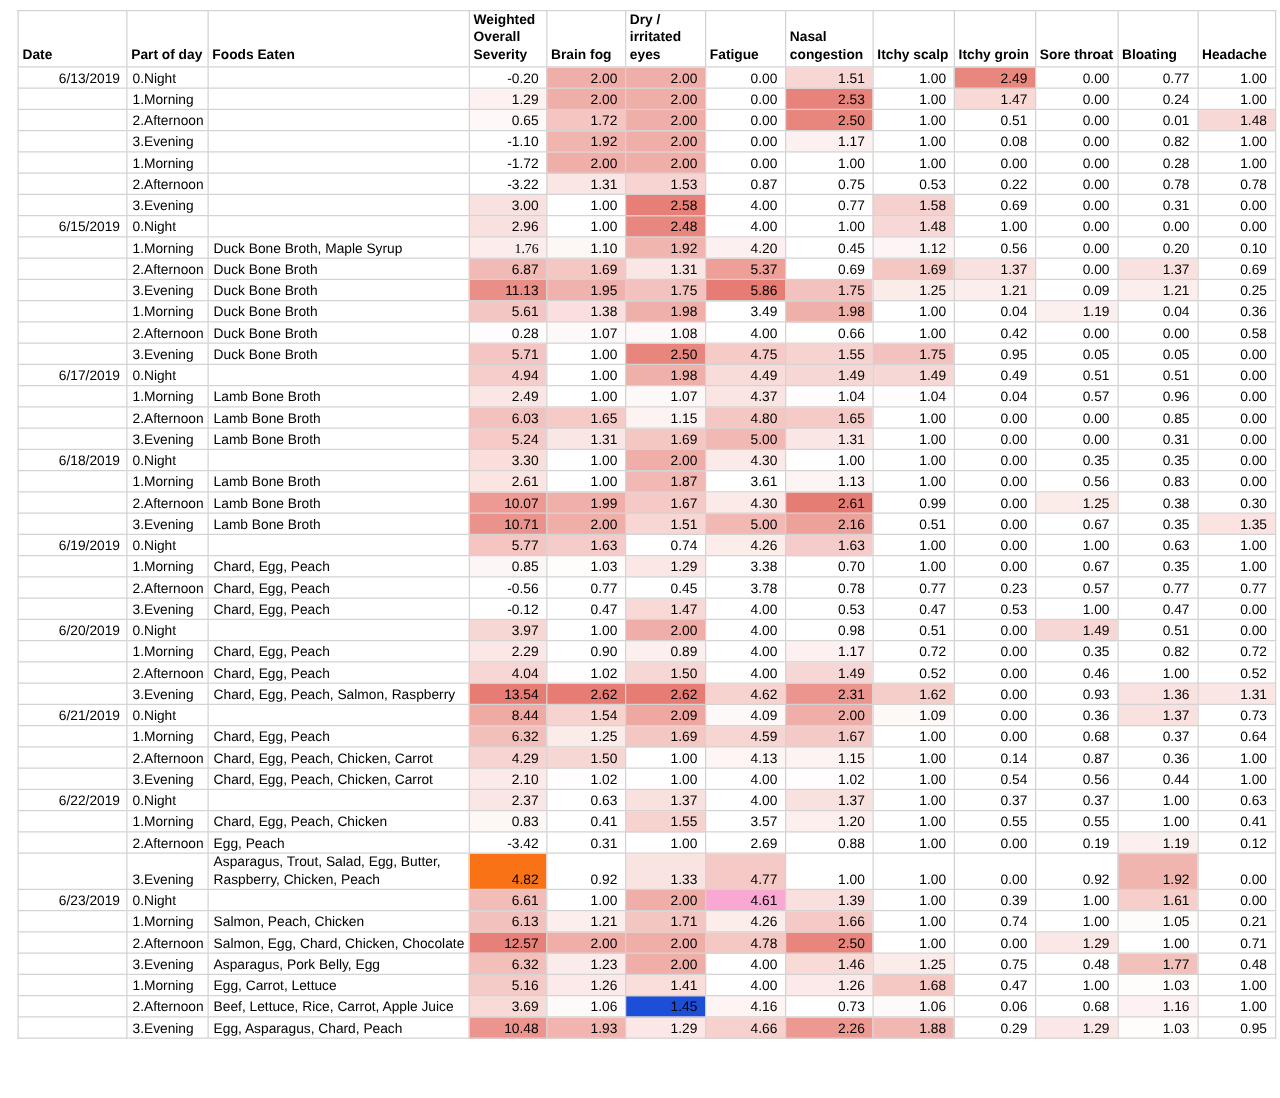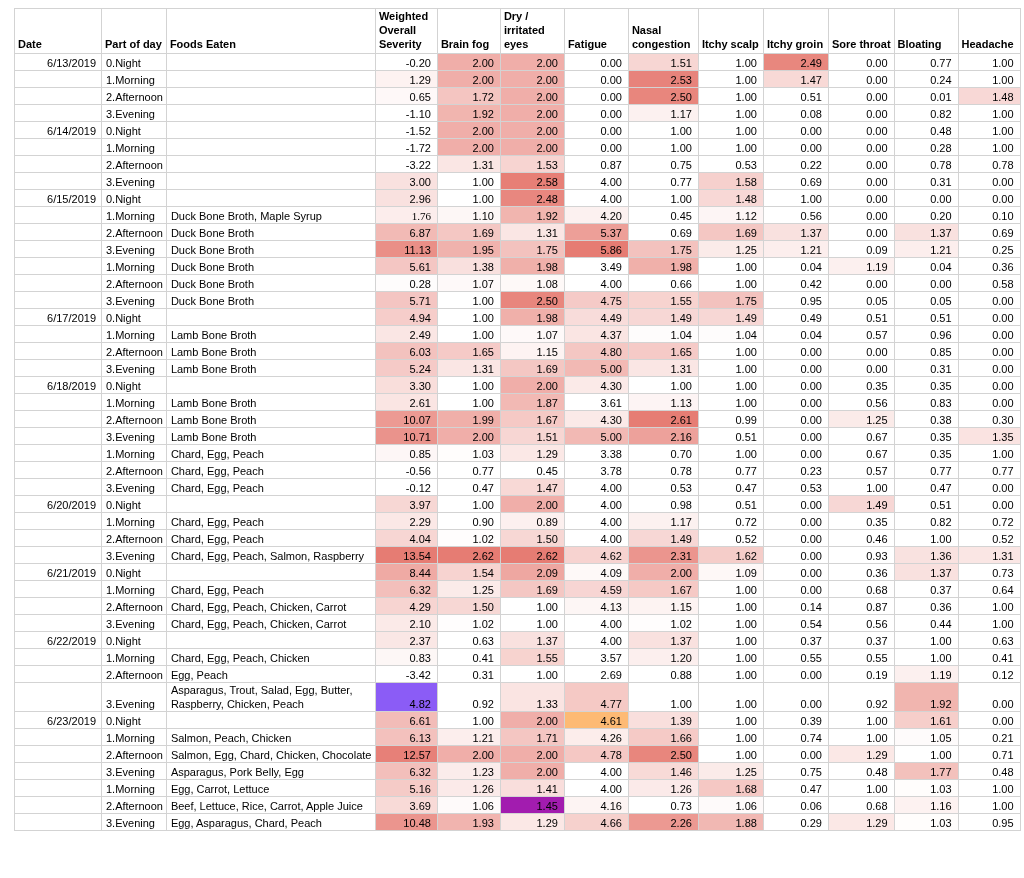--- a/index.html
+++ b/index.html
@@ -167,35 +167,20 @@
           <td class="num" style="background-color: rgb(240, 174, 169);">2.00</td>
           <td class="num">0.00</td>
           <td class="num" style="background-color: rgb(252, 241, 240);">1.17</td>
           <td class="num">1.00</td>
           <td class="num">0.08</td>
           <td class="num">0.00</td>
           <td class="num">0.82</td>
           <td class="num">1.00</td>
         </tr>
         <tr>
-          <td class="date">6/14/2019</td>
-          <td class="text">0.Night</td>
-          <td class="foods"></td>
-          <td class="num">-1.52</td>
-          <td class="num" style="background-color: rgb(240, 174, 169);">2.00</td>
-          <td class="num" style="background-color: rgb(240, 174, 169);">2.00</td>
-          <td class="num">0.00</td>
-          <td class="num">1.00</td>
-          <td class="num">1.00</td>
-          <td class="num">0.00</td>
-          <td class="num">0.00</td>
-          <td class="num">0.48</td>
-          <td class="num">1.00</td>
-        </tr>
-        <tr>
           <td class="date"></td>
           <td class="text">1.Morning</td>
           <td class="foods"></td>
           <td class="num">-1.72</td>
           <td class="num" style="background-color: rgb(240, 174, 169);">2.00</td>
           <td class="num" style="background-color: rgb(240, 174, 169);">2.00</td>
           <td class="num">0.00</td>
           <td class="num">1.00</td>
           <td class="num">1.00</td>
           <td class="num">0.00</td>
@@ -452,20 +437,35 @@
           <td class="num" style="background-color: rgb(247, 214, 211);">1.51</td>
           <td class="num" style="background-color: rgb(242, 185, 180);">5.00</td>
           <td class="num" style="background-color: rgb(237, 161, 155);">2.16</td>
           <td class="num">0.51</td>
           <td class="num">0.00</td>
           <td class="num">0.67</td>
           <td class="num">0.35</td>
           <td class="num" style="background-color: rgb(250, 227, 225);">1.35</td>
         </tr>
         <tr>
+          <td class="date">6/19/2019</td>
+          <td class="text">0.Night</td>
+          <td class="foods"></td>
+          <td class="num" style="background-color: rgb(244, 197, 193);">5.77</td>
+          <td class="num" style="background-color: rgb(245, 204, 201);">1.63</td>
+          <td class="num">0.74</td>
+          <td class="num" style="background-color: rgb(252, 237, 235);">4.26</td>
+          <td class="num" style="background-color: rgb(245, 204, 201);">1.63</td>
+          <td class="num">1.00</td>
+          <td class="num">0.00</td>
+          <td class="num">1.00</td>
+          <td class="num">0.63</td>
+          <td class="num">1.00</td>
+        </tr>
+        <tr>
           <td class="date"></td>
           <td class="text">1.Morning</td>
           <td class="foods">Chard, Egg, Peach</td>
           <td class="num" style="background-color: rgb(253, 246, 246);">0.85</td>
           <td class="num" style="background-color: rgb(255, 253, 252);">1.03</td>
           <td class="num" style="background-color: rgb(251, 232, 230);">1.29</td>
           <td class="num">3.38</td>
           <td class="num">0.70</td>
           <td class="num">1.00</td>
           <td class="num">0.00</td>
@@ -665,39 +665,39 @@
           <td class="num">1.00</td>
           <td class="num">0.00</td>
           <td class="num">0.19</td>
           <td class="num" style="background-color: rgb(252, 240, 239);">1.19</td>
           <td class="num">0.12</td>
         </tr>
         <tr>
           <td class="date"></td>
           <td class="text">3.Evening</td>
           <td class="foods">Asparagus, Trout, Salad, Egg, Butter, Raspberry, Chicken, Peach</td>
-          <td class="num" style="background-color: #8b5cf6;">4.82</td>
+          <td class="num" style="background-color: #f97316;">4.82</td>
           <td class="num">0.92</td>
           <td class="num" style="background-color: rgb(250, 228, 226);">1.33</td>
           <td class="num" style="background-color: rgb(245, 201, 197);">4.77</td>
           <td class="num">1.00</td>
           <td class="num">1.00</td>
           <td class="num">0.00</td>
           <td class="num">0.92</td>
           <td class="num" style="background-color: rgb(241, 181, 175);">1.92</td>
           <td class="num">0.00</td>
         </tr>
         <tr>
           <td class="date">6/23/2019</td>
           <td class="text">0.Night</td>
           <td class="foods"></td>
           <td class="num" style="background-color: rgb(242, 188, 184);">6.61</td>
           <td class="num">1.00</td>
           <td class="num" style="background-color: rgb(240, 174, 169);">2.00</td>
-          <td class="num" style="background-color: #fdba74;">4.61</td>
+          <td class="num" style="background-color: #f9a8d4;">4.61</td>
           <td class="num" style="background-color: rgb(249, 223, 221);">1.39</td>
           <td class="num">1.00</td>
           <td class="num">0.39</td>
           <td class="num">1.00</td>
           <td class="num" style="background-color: rgb(246, 206, 202);">1.61</td>
           <td class="num">0.00</td>
         </tr>
         <tr>
           <td class="date"></td>
           <td class="text">1.Morning</td>
@@ -757,21 +757,21 @@
           <td class="num">1.00</td>
           <td class="num" style="background-color: rgb(255, 253, 252);">1.03</td>
           <td class="num">1.00</td>
         </tr>
         <tr>
           <td class="date"></td>
           <td class="text">2.Afternoon</td>
           <td class="foods">Beef, Lettuce, Rice, Carrot, Apple Juice</td>
           <td class="num" style="background-color: rgb(248, 218, 215);">3.69</td>
           <td class="num" style="background-color: rgb(254, 250, 250);">1.06</td>
-          <td class="num" style="background-color: #a21caf;">1.45</td>
+          <td class="num" style="background-color: #1d4ed8;">1.45</td>
           <td class="num" style="background-color: rgb(253, 244, 243);">4.16</td>
           <td class="num">0.73</td>
           <td class="num" style="background-color: rgb(254, 250, 250);">1.06</td>
           <td class="num">0.06</td>
           <td class="num">0.68</td>
           <td class="num" style="background-color: rgb(253, 242, 241);">1.16</td>
           <td class="num">1.00</td>
         </tr>
         <tr>
           <td class="date"></td>

